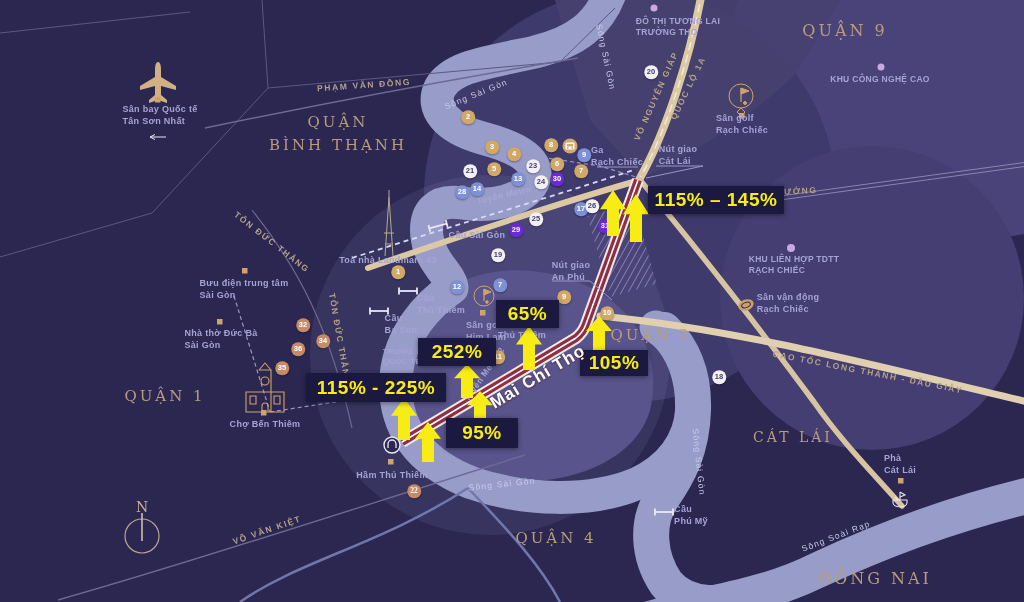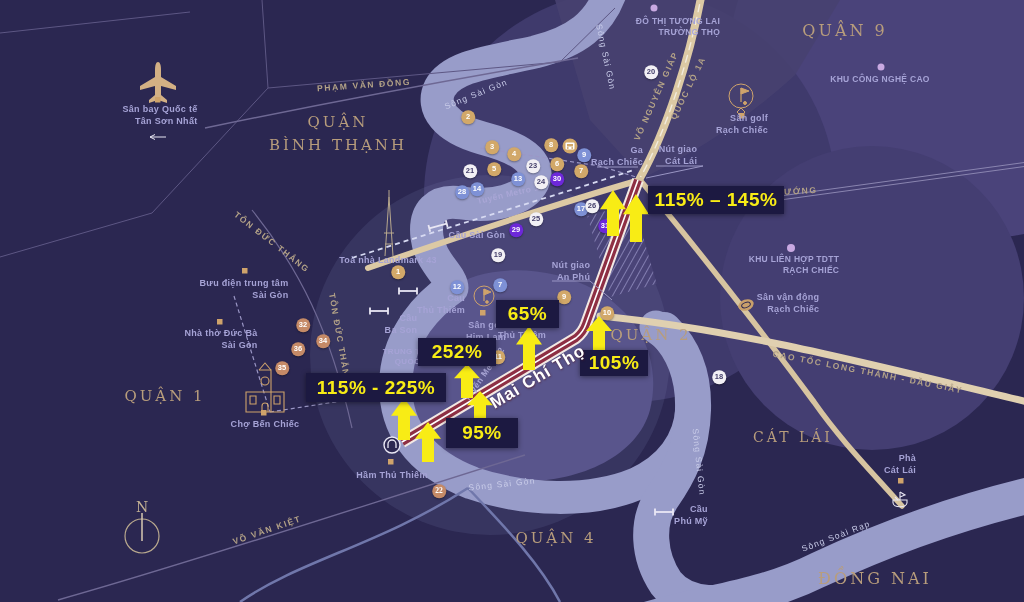--- a/index.html
+++ b/index.html
@@ -6,21 +6,21 @@
   .stage{position:relative;width:1024px;height:602px;overflow:hidden;background:#2b2751;
          font-family:"Liberation Sans",sans-serif}
   .stage svg.scene{position:absolute;left:0;top:0}
   .headline{position:absolute;left:30px;top:164px;width:280px;color:#ffffff;font-size:25px;
             font-weight:bold;text-align:center;line-height:1.45;white-space:pre-line;
             letter-spacing:1px;text-shadow:0 1px 3px rgba(0,0,0,.45)}
   .district{position:absolute;transform:translate(-50%,-50%);font-family:"DejaVu Serif",serif;
             color:#b89d7c;font-size:15px;letter-spacing:3px;text-align:center;
             white-space:pre-line;line-height:1.55}
   .place{position:absolute;transform:translate(-50%,-50%);color:#a6a3d6;font-size:9px;
-         font-weight:bold;text-align:right;white-space:pre-line;line-height:1.3;letter-spacing:.3px}
+         font-weight:bold;text-align:left;white-space:pre-line;line-height:1.3;letter-spacing:.3px}
   .roadlbl{position:absolute;color:#b3a287;font-size:8.5px;font-weight:bold;letter-spacing:1.6px;
            white-space:nowrap}
   .riverlbl{position:absolute;color:#c9cce9;font-size:8.5px;letter-spacing:1.2px;white-space:nowrap}
   .pct{position:absolute;background:#1c1941;color:#f8ec15;font-weight:bold;display:flex;
        align-items:center;justify-content:center;font-size:19px;letter-spacing:.5px;
        box-shadow:0 1px 5px rgba(0,0,0,.45);white-space:nowrap}
   .arrow{position:absolute;width:26px;background:#f8ec15;
          clip-path:polygon(50% 0,100% 42%,73% 42%,73% 100%,27% 100%,27% 42%,0 42%);
          filter:drop-shadow(0 0 1px rgba(20,16,60,.9))}
   .marker{position:absolute;width:13.5px;height:13.5px;border-radius:50%;
@@ -241,21 +241,21 @@
 
   <div>
 
   <div class="place" style="left: 160px; top: 116px; transform: translate(-50%, -50%);">Sân bay Quốc tế
 Tân Sơn Nhất</div>
       <div class="place" style="left: 388px; top: 261px; transform: translate(-50%, -50%);">Toà nhà Landmark 43</div>
       <div class="place" style="left: 244px; top: 290px; transform: translate(-50%, -50%);">Bưu điện trung tâm
 Sài Gòn</div>
       <div class="place" style="left: 221px; top: 340px; transform: translate(-50%, -50%);">Nhà thờ Đức Bà
 Sài Gòn</div>
-      <div class="place" style="left: 265px; top: 425px; transform: translate(-50%, -50%);">Chợ Bến Chiếc</div>
+      <div class="place" style="left: 265px; top: 425px; transform: translate(-50%, -50%);">Chợ Bến Thiêm</div>
       <div class="place" style="left: 392px; top: 476px; transform: translate(-50%, -50%);">Hầm Thủ Thiêm</div>
       <div class="place" style="left: 477px; top: 236px; transform: translate(-50%, -50%);">Cầu Sài Gòn</div>
       <div class="place" style="left: 441px; top: 305px; transform: translate(-50%, -50%);">Cầu
 Thủ Thiêm</div>
       <div class="place" style="left: 401px; top: 325px; transform: translate(-50%, -50%);">Cầu
 Ba Son</div>
       <div class="place" style="left: 486px; top: 332px; transform: translate(-50%, -50%);">Sân golf
 Him Lam</div>
       <div class="place" style="left: 408px; top: 357px; font-size: 8px; transform: translate(-50%, -50%);">TRUNG TÂM
 QUỐC TẾ</div>
@@ -320,21 +320,21 @@
       <div class="marker c-b" style="left: 457px; top: 287px;">12</div>
       <div class="marker c-b" style="left: 518px; top: 179px;">13</div>
       <div class="marker c-b" style="left: 477px; top: 189px;">14</div>
       <div class="marker c-b" style="left: 500px; top: 285px;">7</div>
       <div class="marker c-b" style="left: 584px; top: 155px;">9</div>
       <div class="marker c-b" style="left: 581px; top: 209px;">17</div>
       <div class="marker c-w" style="left: 719px; top: 377px;">18</div>
       <div class="marker c-w" style="left: 498px; top: 255px;">19</div>
       <div class="marker c-w" style="left: 651px; top: 72px;">20</div>
       <div class="marker c-w" style="left: 470px; top: 171px;">21</div>
-      <div class="marker c-s" style="left: 439px; top: 491px; font-family: Liberation Serif, serif;">22</div>
+      <div class="marker c-s" style="left: 414px; top: 491px; font-family: Liberation Serif, serif;">22</div>
       <div class="marker c-w" style="left: 533px; top: 166px;">23</div>
       <div class="marker c-w" style="left: 541px; top: 182px;">24</div>
       <div class="marker c-w" style="left: 536px; top: 219px;">25</div>
       <div class="marker c-w" style="left: 592px; top: 206px;">26</div>
       <div class="marker c-b" style="left: 462px; top: 192px;">28</div>
       <div class="marker c-y" style="left: 516px; top: 230px;">29</div>
       <div class="marker c-y" style="left: 557px; top: 179px;">30</div>
       <div class="marker c-y" style="left: 605px; top: 226px;">31</div>
       <div class="marker c-s" style="left: 303px; top: 325px;">32</div>
       <div class="marker c-s" style="left: 323px; top: 341px;">34</div>

